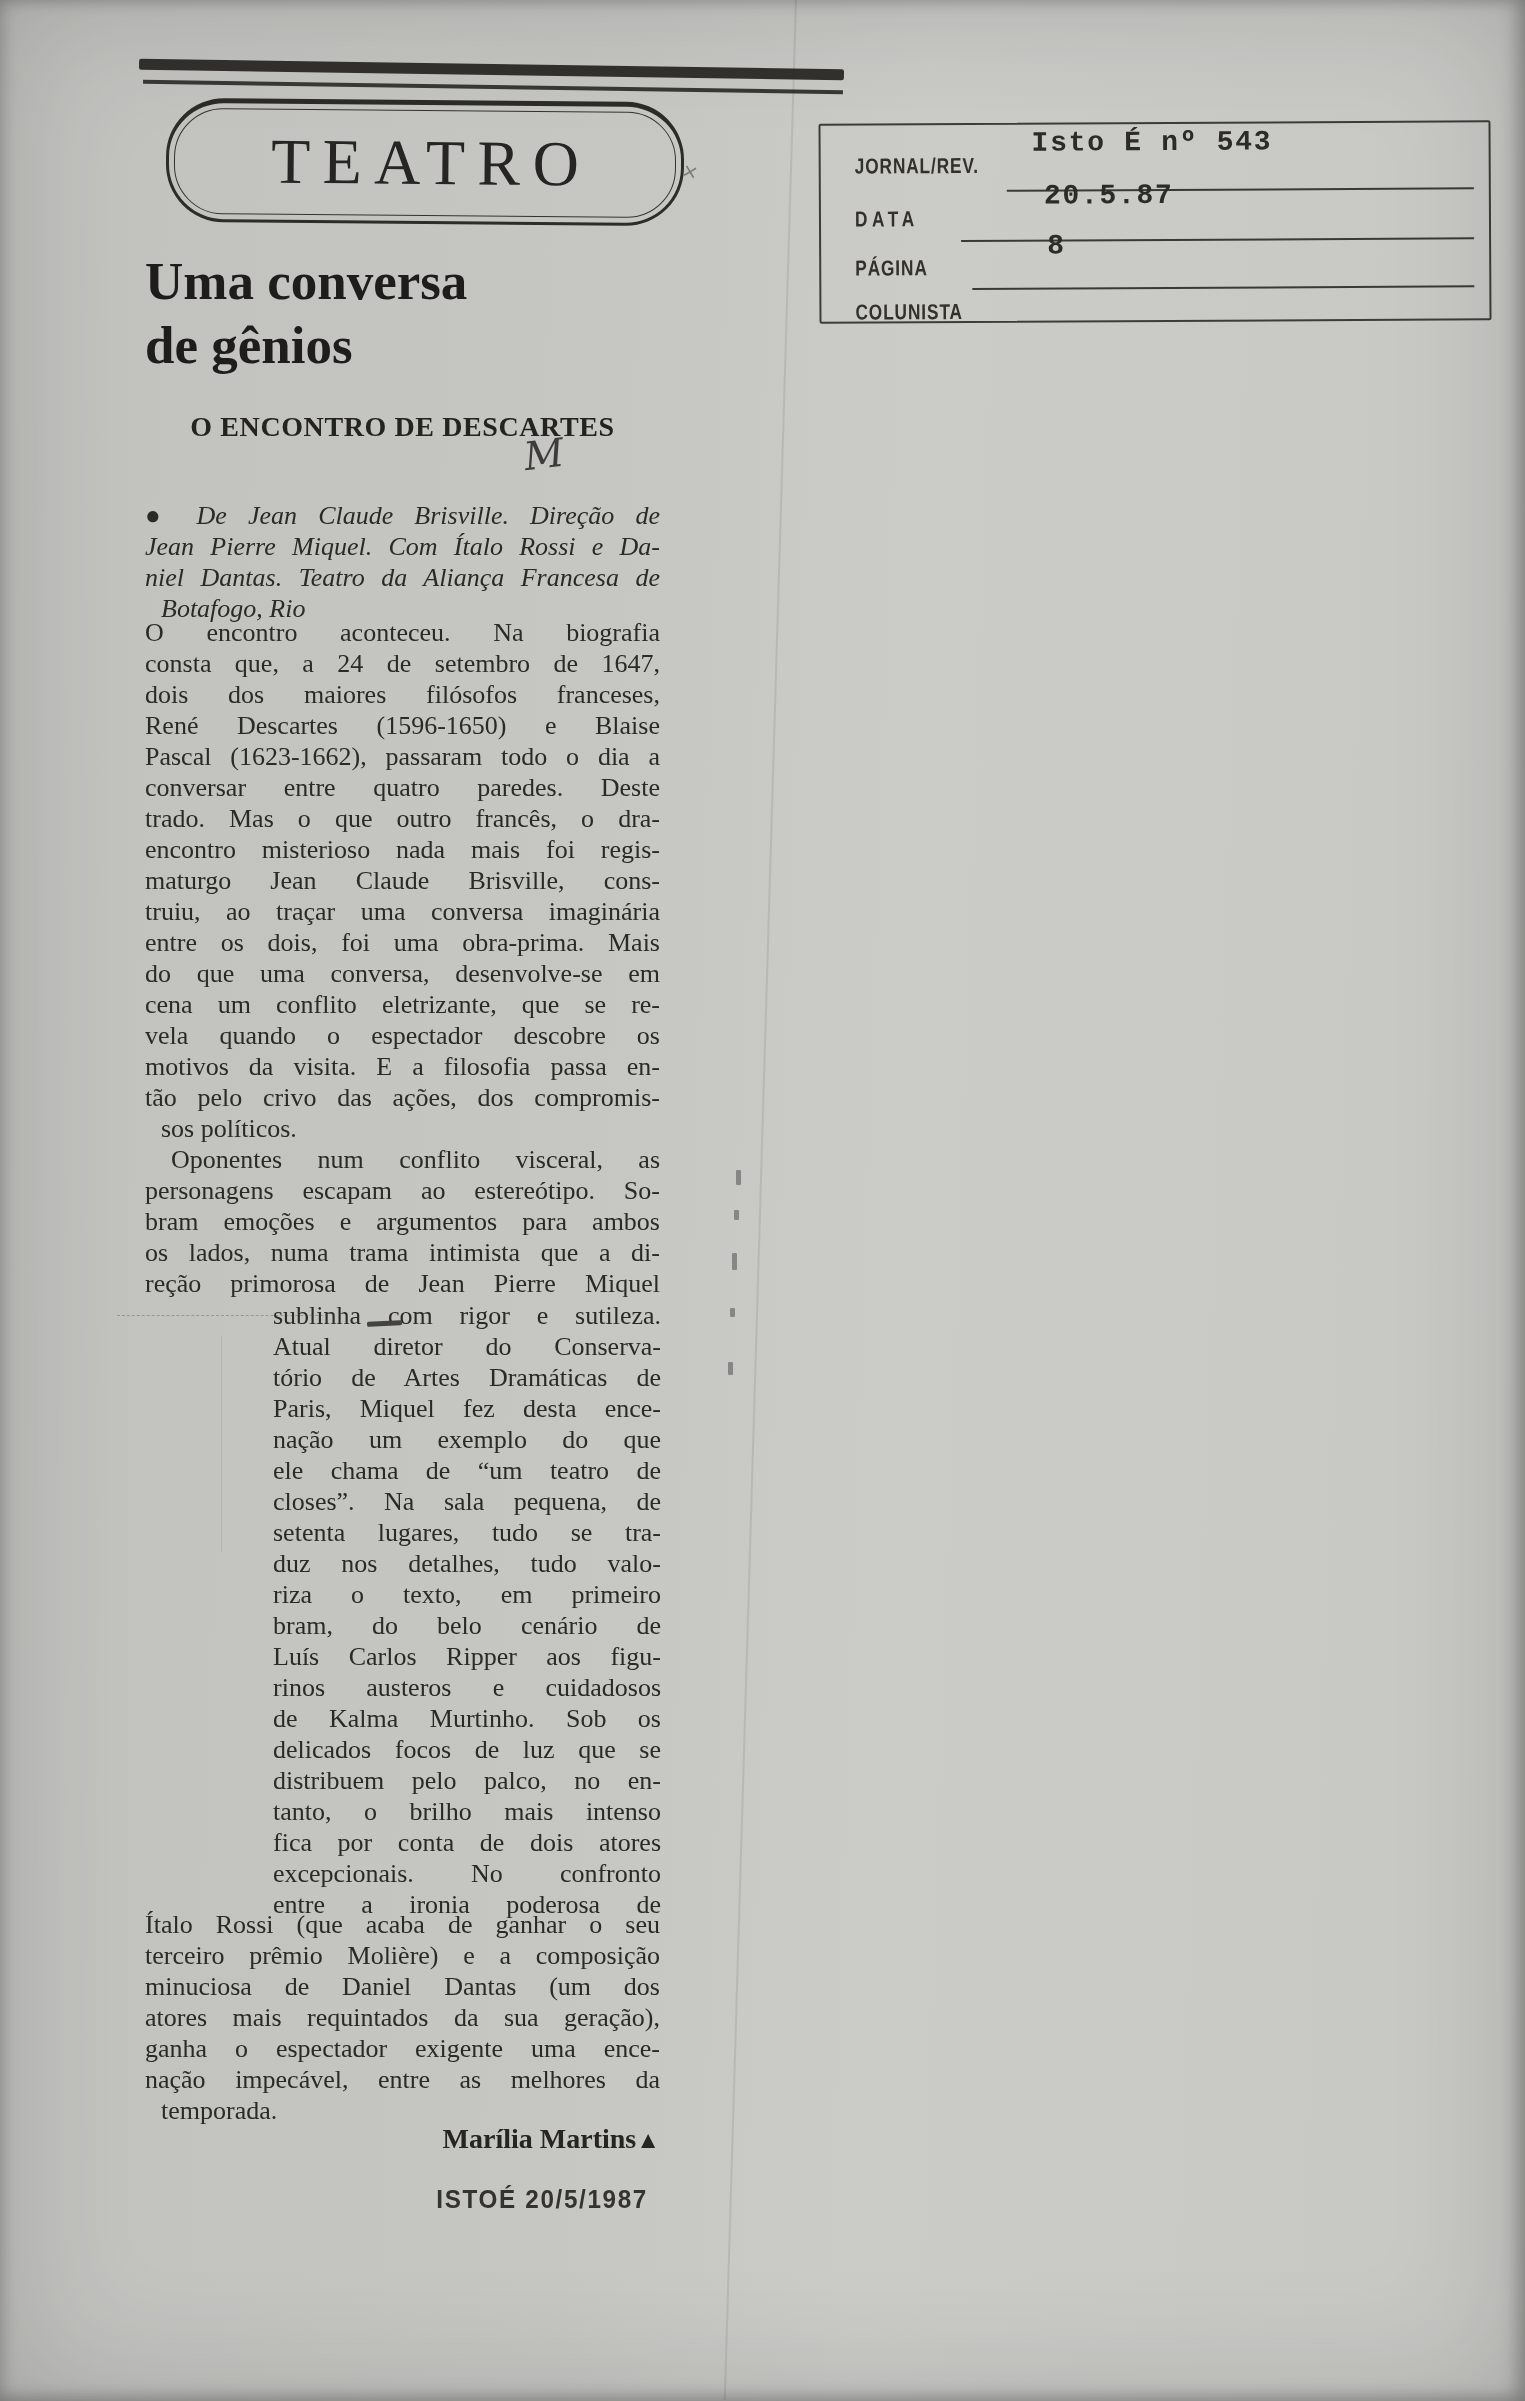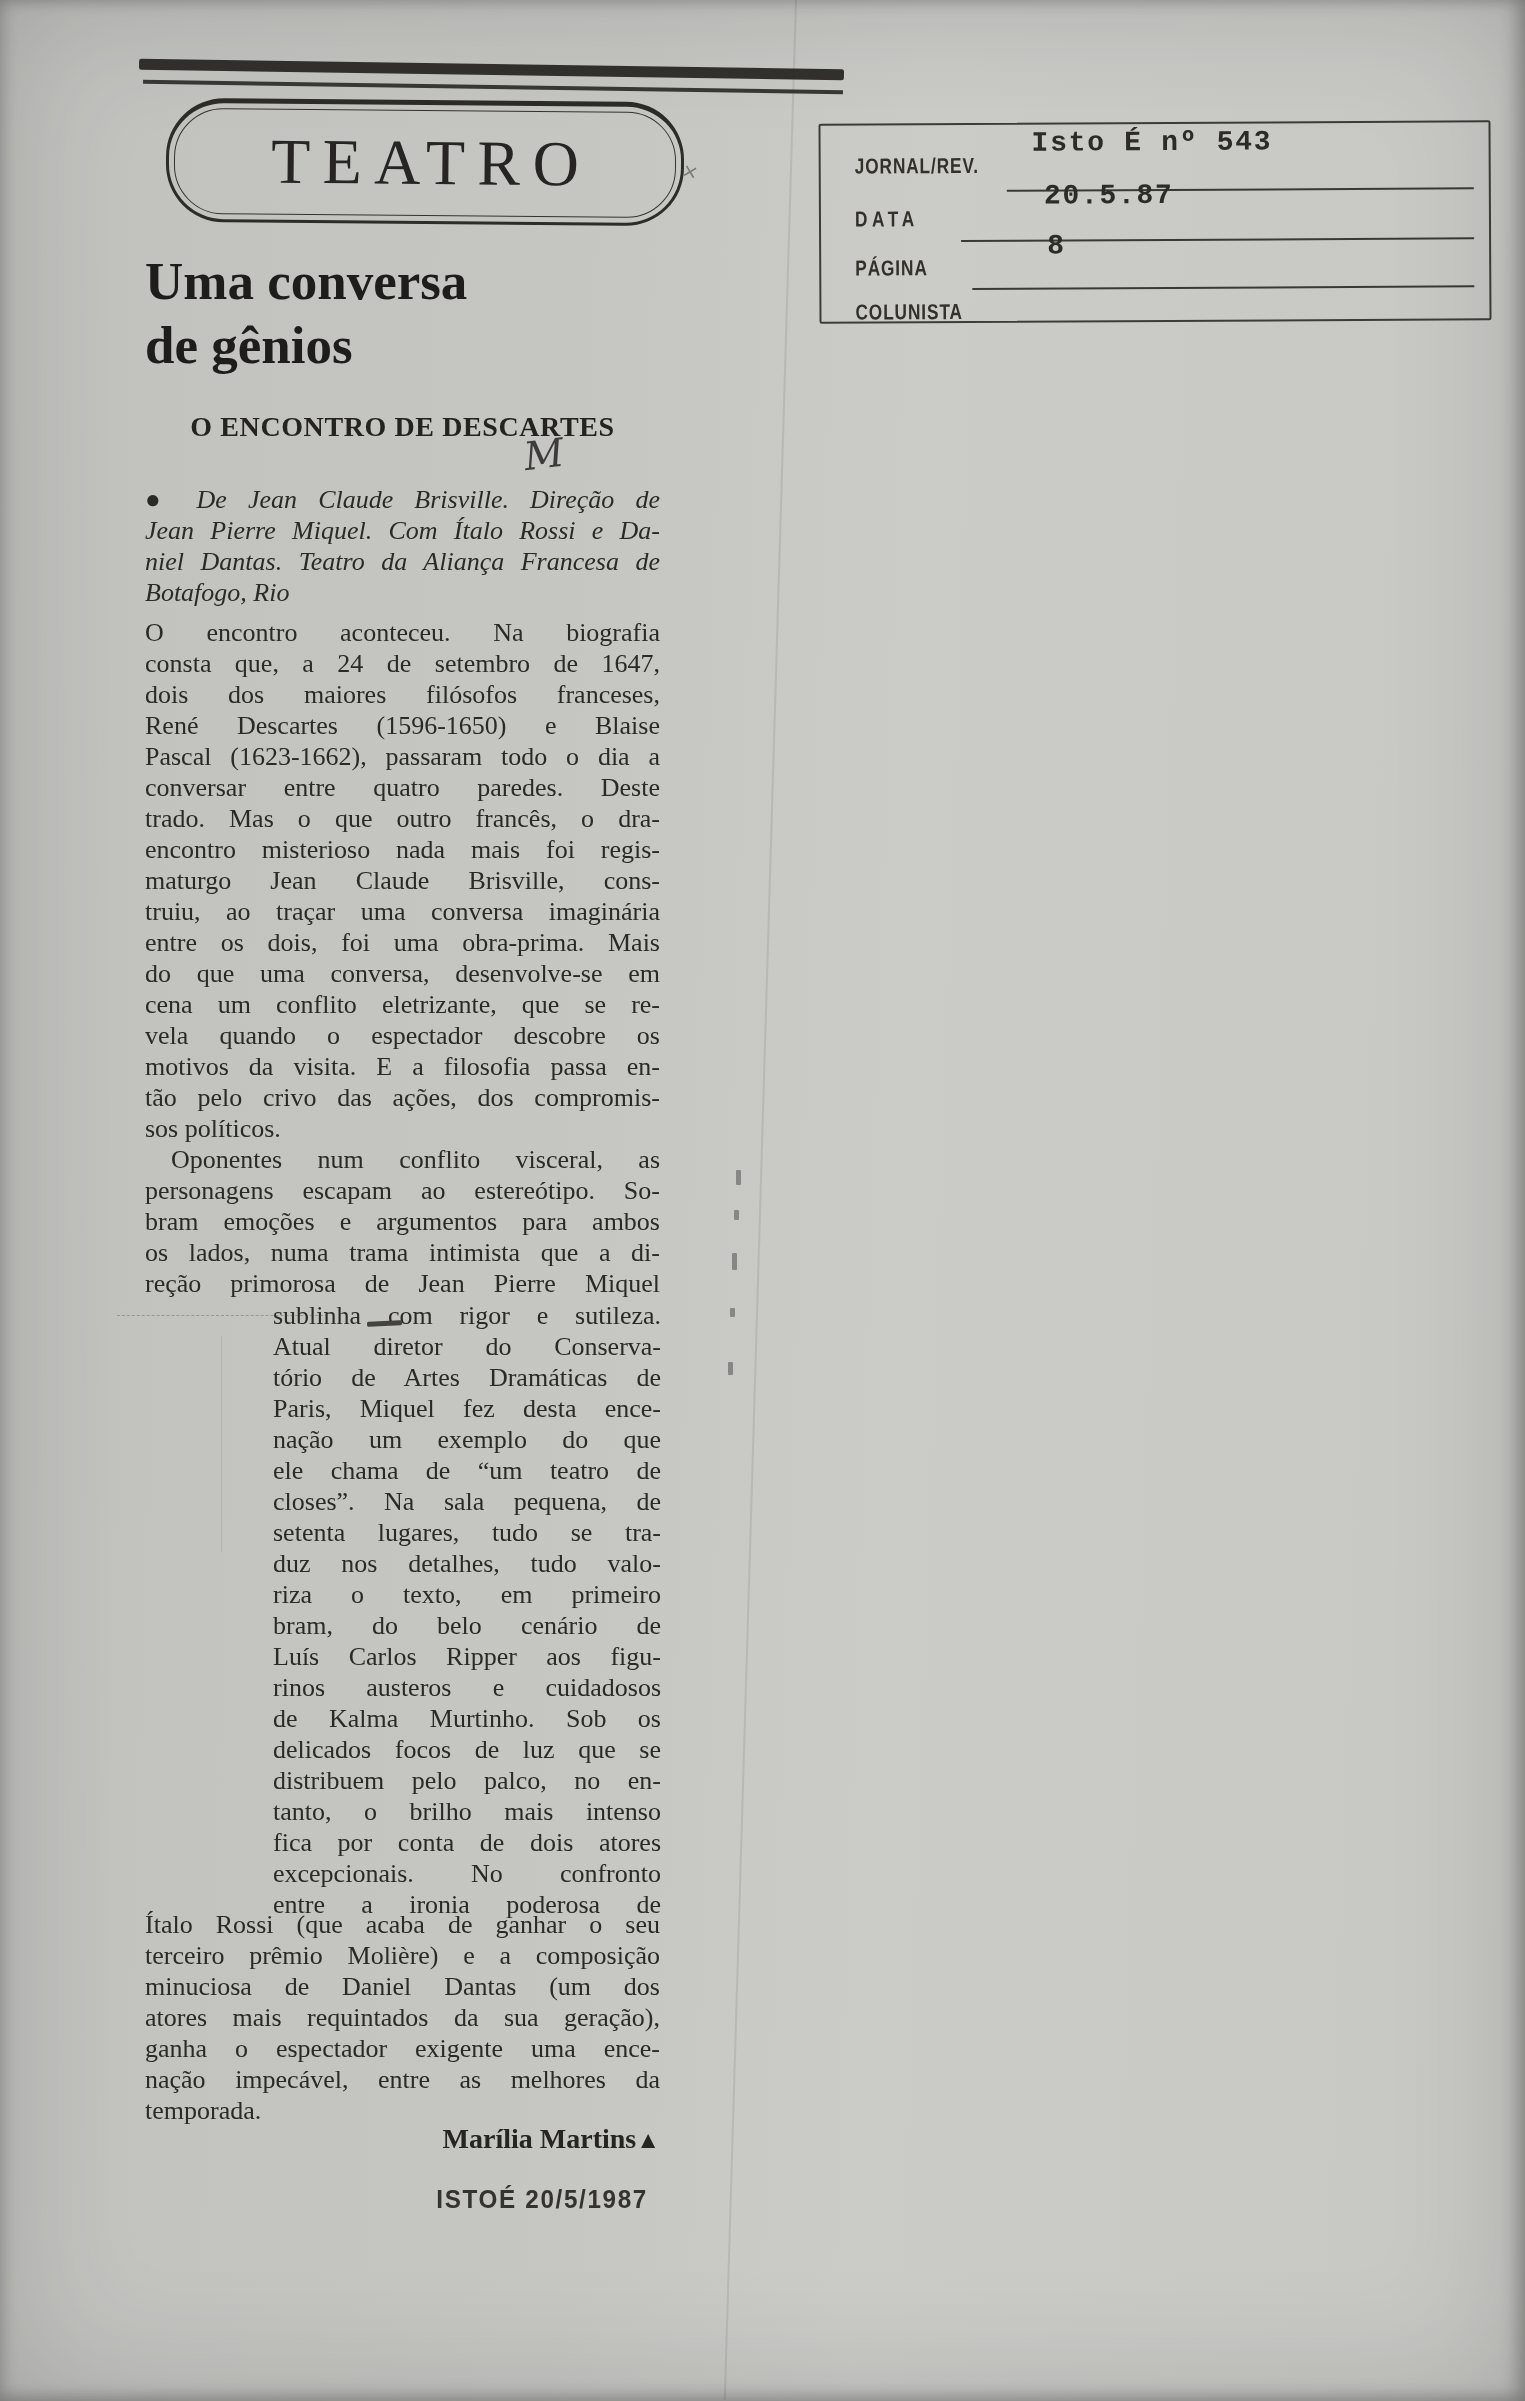--- a/index.html
+++ b/index.html
@@ -24,30 +24,30 @@
   .pen-mark{position:absolute;left:682px;top:160px;font-size:19.3px;color:rgba(60,58,54,.55);
         transform:rotate(14deg);font-family:"DejaVu Sans",sans-serif;}
   
   .headline{position:absolute;left:145px;top:249px;width:515px;
         font-weight:700;font-size:53px;line-height:64px;color:#1e1d1b;}
   .subhead{position:absolute;left:145px;top:409px;width:515px;text-align:center;
         font-weight:700;font-size:28px;line-height:35px;color:#242320;letter-spacing:0.6px;}
   .m-mark{position:absolute;left:524px;top:432px;font-size:39px;font-style:italic;color:#3d3c3a;
         transform:rotate(-7deg);font-family:"DejaVu Serif",serif;}
   
-  .credits{position:absolute;left:145px;top:484px;width:515px;font-style:italic;
+  .credits{position:absolute;left:145px;top:500px;width:515px;font-style:italic;
         font-size:26px;line-height:31px;color:#2b2a26;}
   .body-block{position:absolute;font-size:26px;line-height:31px;color:#2b2a27;}
   #para1{left:145px;top:617px;width:515px;}
   #para2a{left:145px;top:1144px;width:515px;}
   #para2a .line:first-child{text-indent:26px;}
   #para2b{left:273px;top:1300px;width:388px;}
   #para2c{left:145px;top:1909px;width:515px;}
   .line{text-align:justify;text-align-last:justify;}
-  .line.final{text-align-last:left;}
+  .line.final{text-align-last:left;margin-left:16px;}
   .byline{position:absolute;left:145px;top:2123px;width:515px;text-align:right;
         font-weight:700;font-size:28px;color:#26251f;}
   .byline .tri{font-size:24px;letter-spacing:0;}
   .istoe{position:absolute;left:145px;top:2185px;width:503px;text-align:right;
         font-family:"Liberation Sans",sans-serif;font-weight:700;font-size:25px;
         letter-spacing:1.7px;color:#343330;transform:scaleX(.97);transform-origin:right center;}
   
   .stamp{position:absolute;left:819px;top:122px;width:668px;height:196px;
         border:2.8px solid #3e3c39;border-radius:2.3px;transform:rotate(-.3deg);}
   .stamp .lbl{position:absolute;font-family:"Liberation Sans",sans-serif;font-weight:700;

